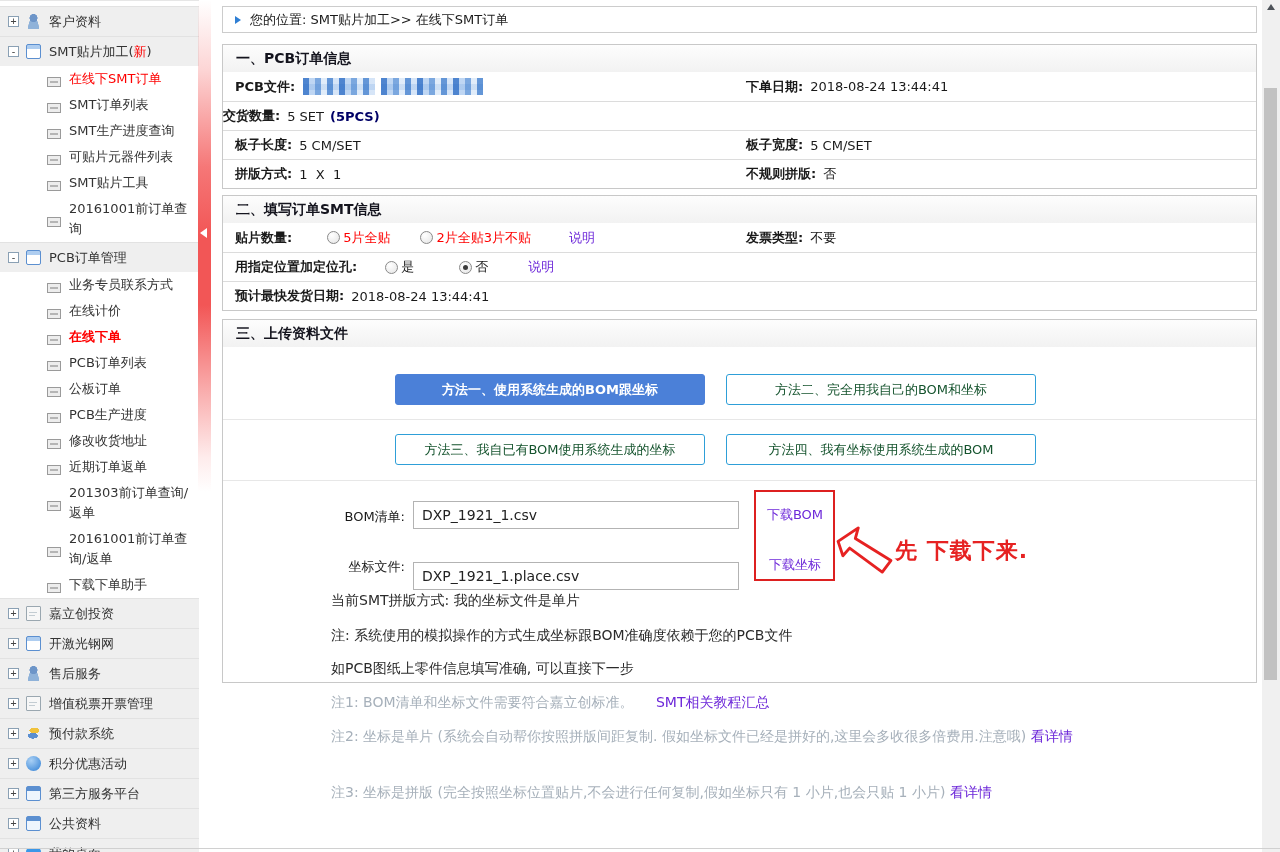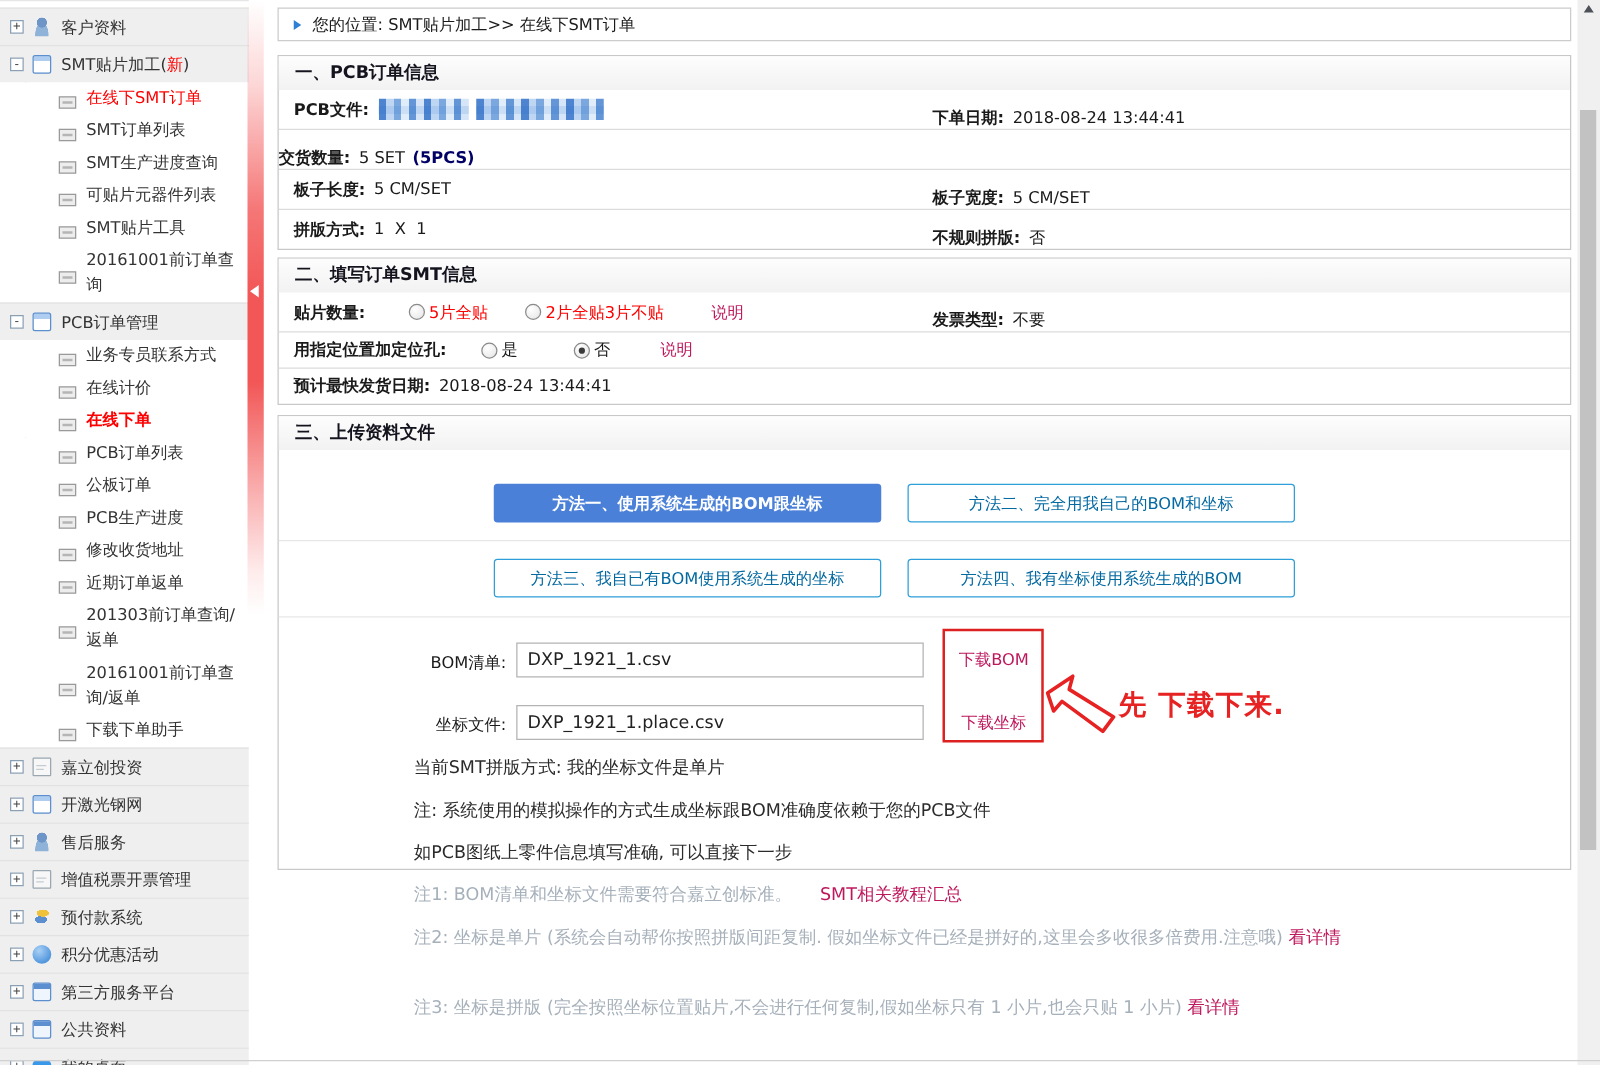--- a/index.html
+++ b/index.html
@@ -36,47 +36,47 @@
   .main { position:absolute; left:222px; top:0; width:1035px; font-size:13px; color:#1a1a1a; }
   .crumb { margin-top:6px; height:27px; border:1px solid #cccccc; display:flex; align-items:center; padding:0 12px; background:#fff; }
   .crumb-tri { width:0; height:0; border-top:4px solid transparent; border-bottom:4px solid transparent; border-left:6px solid #2f7fd4; margin-right:9px; }
   .panel { border:1px solid #c8c8c8; background:#fff; }
   .p1 { margin-top:11px; }
   .p2 { margin-top:6px; }
   .p3 { margin-top:8px; position:relative; height:364px; }
   .panel-h { height:27px; line-height:26px; padding:0 13px; font-weight:bold; font-size:14px; color:#14141e; background:linear-gradient(#fdfdfd,#f2f2f2); }
   .prow { display:flex; align-items:center; border-top:1px solid #dcdcdc; min-height:29px; }
   .cell-l { flex:0 0 523px; padding-left:12px; display:flex; align-items:center; }
-  .cell-r { flex:1; display:flex; align-items:center;margin-top:13px; }
+  .cell-r { flex:1; display:flex; align-items:center; }
   .lbl { font-weight:bold; }
   .val { margin-left:7px; }
   .navy { color:#000066; font-weight:bold; margin-left:6px; }
-  .link { color:#be185d; cursor:pointer; }
+  .link { color:#6d28d9; cursor:pointer; }
   .redtxt { color:#fe0000; }
   .radio { width:13px; height:13px; border-radius:50%; border:1px solid #8a8a8a; background:radial-gradient(circle at 35% 30%,#fff,#e4e4e4); display:inline-block; vertical-align:-2px; margin-right:3px; flex:0 0 13px; }
   .radio.checked { position:relative; }
   .radio.checked::after { content:""; position:absolute; left:3px; top:3px; width:5px; height:5px; border-radius:50%; background:#3a3a3a; }
   .mosaic { display:inline-block; height:17px; vertical-align:middle;
     background-image:
       repeating-linear-gradient(90deg, rgba(47,111,199,0.85) 0 6px, rgba(148,187,235,0.6) 6px 12px, rgba(86,143,214,0.78) 12px 18px, rgba(200,221,245,0.55) 18px 24px, rgba(61,124,205,0.8) 24px 30px, rgba(173,203,240,0.5) 30px 36px),
       repeating-linear-gradient(0deg, rgba(255,255,255,0.4) 0 5px, rgba(120,168,225,0.35) 5px 11px, rgba(255,255,255,0.18) 11px 17px); }
   .m1 { width:72px; margin-left:8px; } .m2 { width:102px; margin-left:6px; }
 
   
   .btnrow { position:absolute; left:172px; display:flex; gap:21px; }
   .btnrow1 { top:54px; } .btnrow2 { top:114px; }
   .mbtn { width:310px; height:31px; border-radius:3px; font-size:13px; cursor:pointer; font-family:"DejaVu Sans",sans-serif; }
   .btn-primary { background:#4b80d8; border:1px solid #4b80d8; color:#fff; font-weight:bold; }
-  .btn-outline { background:#fff; border:1px solid #2e9fd8; color:#0369a1; }
+  .btn-outline { background:#fff; border:1px solid #2e9fd8; color:#14532d; }
   .hdiv { position:absolute; left:0; right:0; height:1px; background:#e7e7e7; }
   .hdiv1 { top:99px; } .hdiv2 { top:160px; }
   .filelbl { position:absolute; width:80px; text-align:right; font-size:13px; }
   .fl1 { left:102px; top:188px; } .fl2 { left:102px; top:238px; }
   .fileinput { position:absolute; left:190px; width:326px; height:28px; border:1px solid #b3b3b3; padding:0 8px; font-size:14px; color:#222; font-family:"DejaVu Sans",sans-serif; background:#fff; }
-  .fi1 { top:181px; } .fi2 { top:231px; }
+  .fi1 { top:181px; } .fi2 { top:242px; }
   .redbox { position:absolute; left:531px; top:170px; width:81px; height:91px; border:2px solid #dd2020; }
   .dl { position:absolute; left:540px; width:64px; text-align:center; font-size:13px; }
   .dl1 { top:186px; } .dl2 { top:236px; }
   .ann-arrow { position:absolute; left:612px; top:206px; width:58px; height:48px; }
   .ann-text { position:absolute; left:672px; top:216px; font-size:22px; font-weight:bold; color:#e62222; letter-spacing:1px; }
   .note { position:absolute; left:108px; font-size:14px; color:#2b2b2b; white-space:nowrap; }
   .note.gray { color:#a6b0ba; }
   .n-a { top:272px; } .n-b { top:307px; } .n-c { top:340px; }
   .n-1 { top:374px; } .n-2 { top:408px; } .n-3 { top:440px;margin-top:24px; }
   .note .link { margin-left:4px; }

